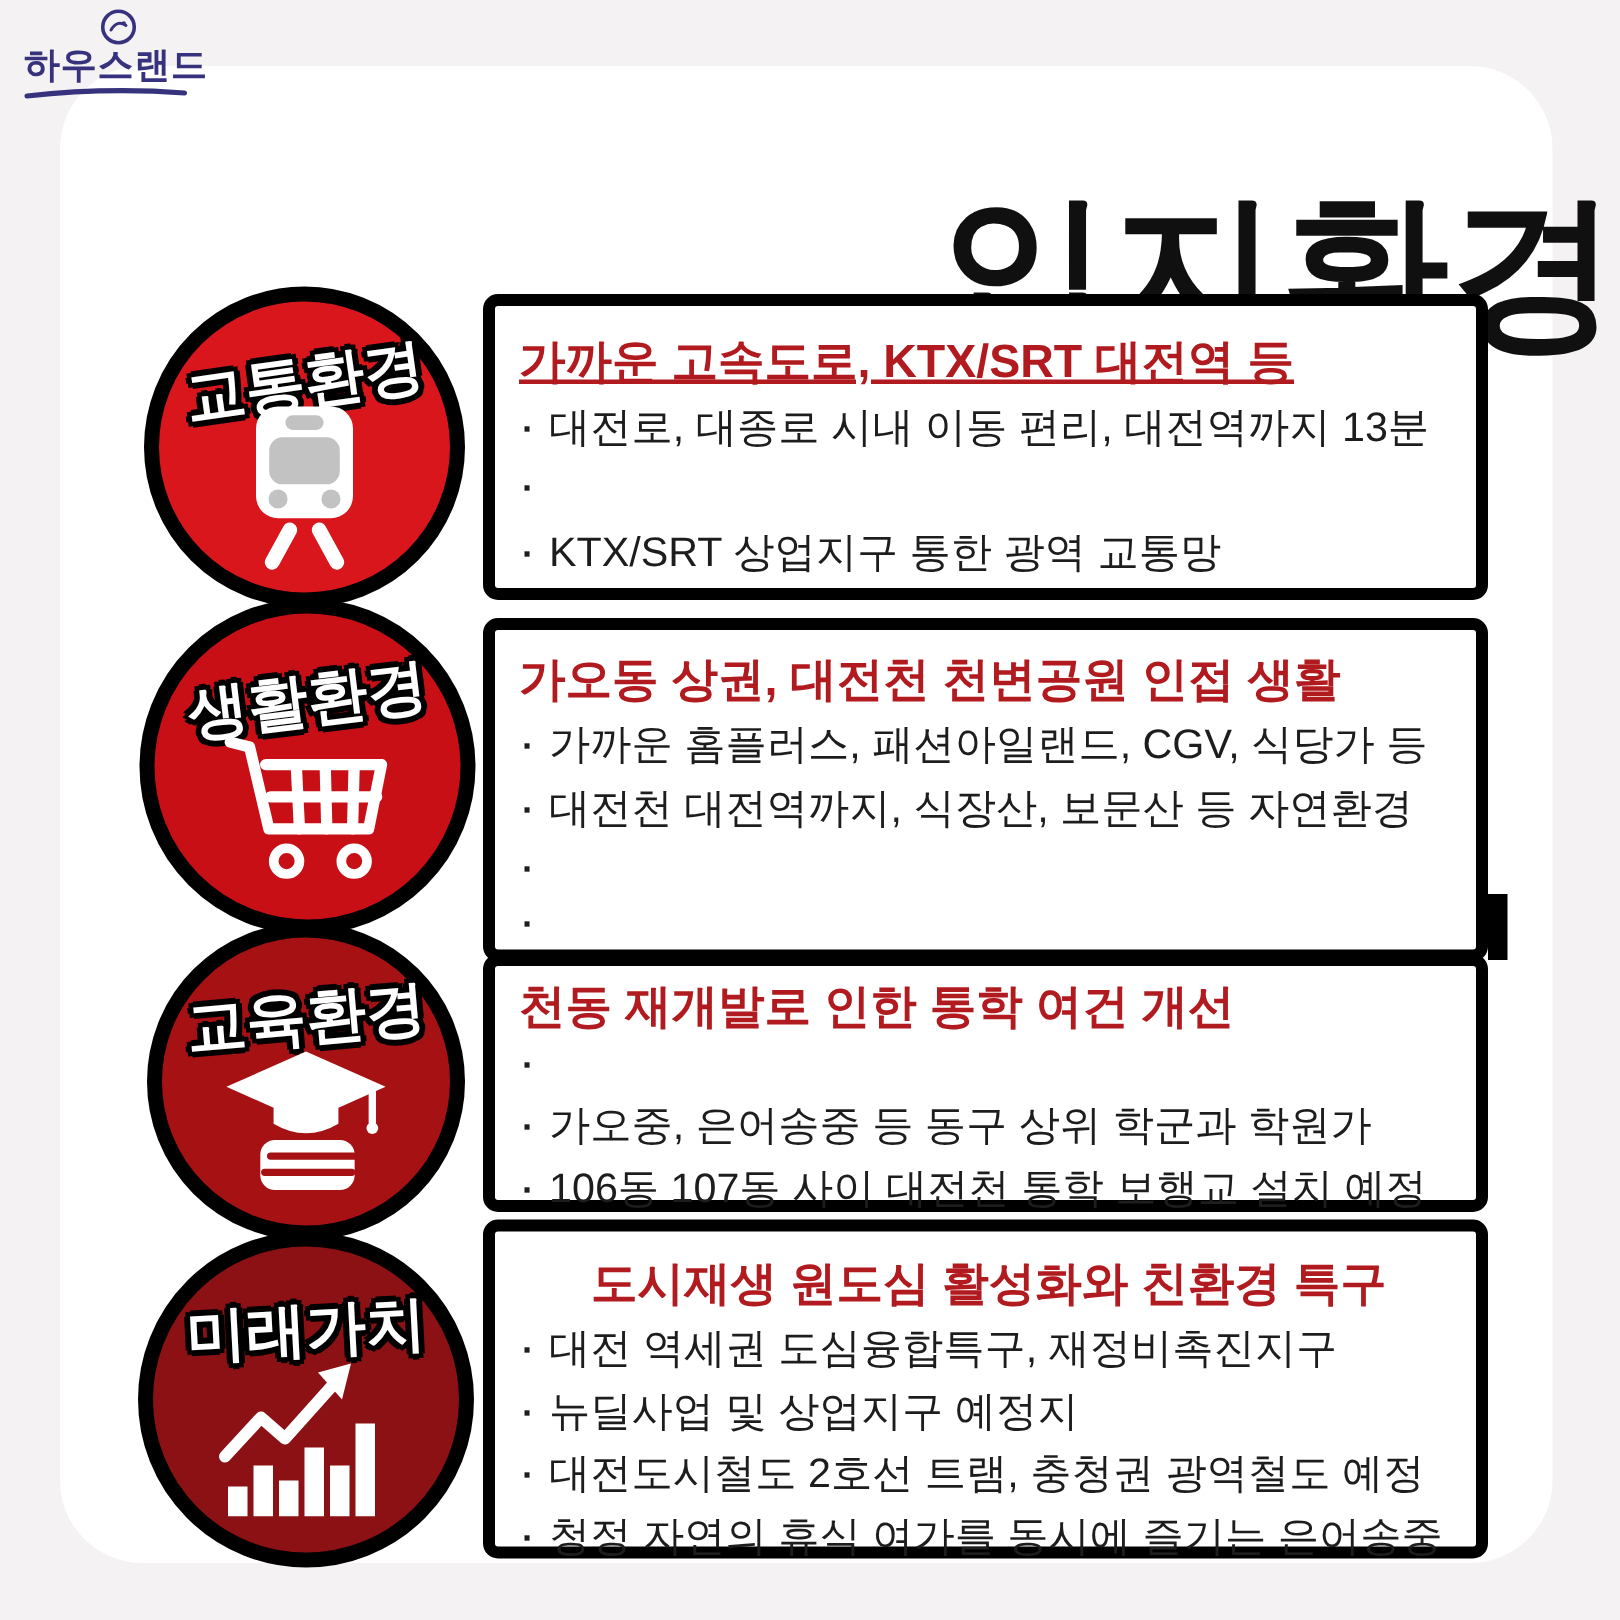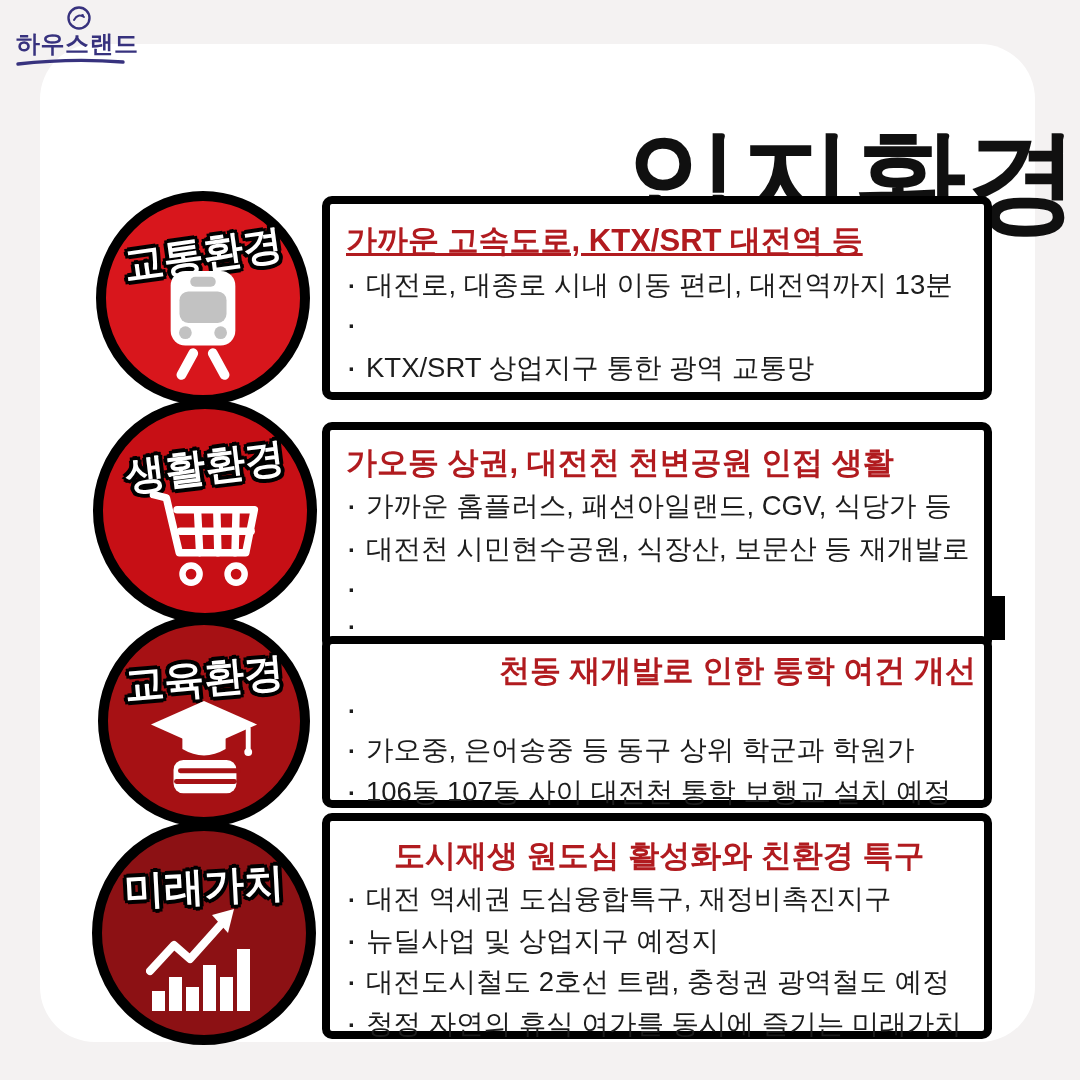--- a/index.html
+++ b/index.html
@@ -12,22 +12,22 @@
   .logo-bird{display:block;margin-left:50px;}
   .logo-text{font-size:24px;font-weight:900;color:#37327e;letter-spacing:.5px;line-height:1;margin-top:1px;white-space:nowrap;}
   .logo-swoosh{display:block;margin-top:2px;}
   .copyright{position:absolute;top:14px;right:44px;font-size:21px;font-weight:600;color:#0f0f0f;z-index:5;white-space:nowrap;}
 
   .title{position:absolute;top:46px;left:0;width:100%;text-align:right;font-size:112px;font-weight:900;color:#101010;line-height:1.08;z-index:2;letter-spacing:1px;}
 
   
   .panel{position:absolute;left:322px;width:670px;background:#fff;border:8px solid #000;border-radius:10px;box-sizing:border-box;padding:8px 8px 4px 16px;z-index:2;}
   .p0{top:196px;height:204px;}
-  .p1{top:422px;height:229px;}
-  .p2{top:636px;height:172px;text-align:right;}
+  .p1{top:412px;height:229px;}
+  .p2{top:636px;height:172px;}
   .p3{top:813px;height:226px;}
   .headline{margin:0;font-size:31px;font-weight:800;color:#b11b1f;line-height:1.25;white-space:nowrap;}
   .p0 .headline{margin-top:10px;text-decoration:underline;}
   .p1 .headline{margin-top:6px;}
   .p2 .headline{margin-top:0;}
   .p3 .headline{margin-top:8px;margin-left:48px;}
   .bullets{margin-top:2px;}
   .bullet{display:flex;align-items:baseline;font-size:27.5px;color:#1d1d1d;white-space:nowrap;}
   .p0 .bullet{line-height:1.62;}
   .p1 .bullet{line-height:1.56;}
@@ -95,21 +95,21 @@
 
   <section class="panel p1">
     <h2 class="headline">가오동 상권, 대전천 천변공원 인접 생활</h2>
     <div class="bullets">
       <div class="bullet">
           <span class="dot">·</span>
           <span>가까운 홈플러스, 패션아일랜드, CGV, 식당가 등</span>
         </div>
       <div class="bullet">
           <span class="dot">·</span>
-          <span>대전천 시민현수공원, 식장산, 보문산 등 재개발로</span>
+          <span>대전천 대전역까지, 식장산, 보문산 등 자연환경</span>
         </div>
       <div class="bullet">
           <span class="dot">·</span>
         </div>
       <div class="bullet">
           <span class="dot">·</span>
         </div>
     </div>
   </section>
 
@@ -140,21 +140,21 @@
       <div class="bullet">
           <span class="dot">·</span>
           <span>뉴딜사업 및 상업지구 예정지</span>
         </div>
       <div class="bullet">
           <span class="dot">·</span>
           <span>대전도시철도 2호선 트램, 충청권 광역철도 예정</span>
         </div>
       <div class="bullet">
           <span class="dot">·</span>
-          <span>청정 자연의 휴식 여가를 동시에 즐기는 미래가치</span>
+          <span>청정 자연의 휴식 여가를 동시에 즐기는 은어송중</span>
         </div>
     </div>
   </section>
 
   <div class="badge b0" style="background: rgb(216, 22, 28);">
     <div class="badge-label">교통환경</div>
     <svg class="icon" viewBox="0 0 100 114">
       <rect x="17" y="2" width="66" height="76" rx="15" fill="#fff"></rect>
       <rect x="37" y="8" width="26" height="10" rx="5" fill="#c2c2c2"></rect>
       <rect x="26" y="23" width="48" height="32" rx="9" fill="#c2c2c2"></rect>

